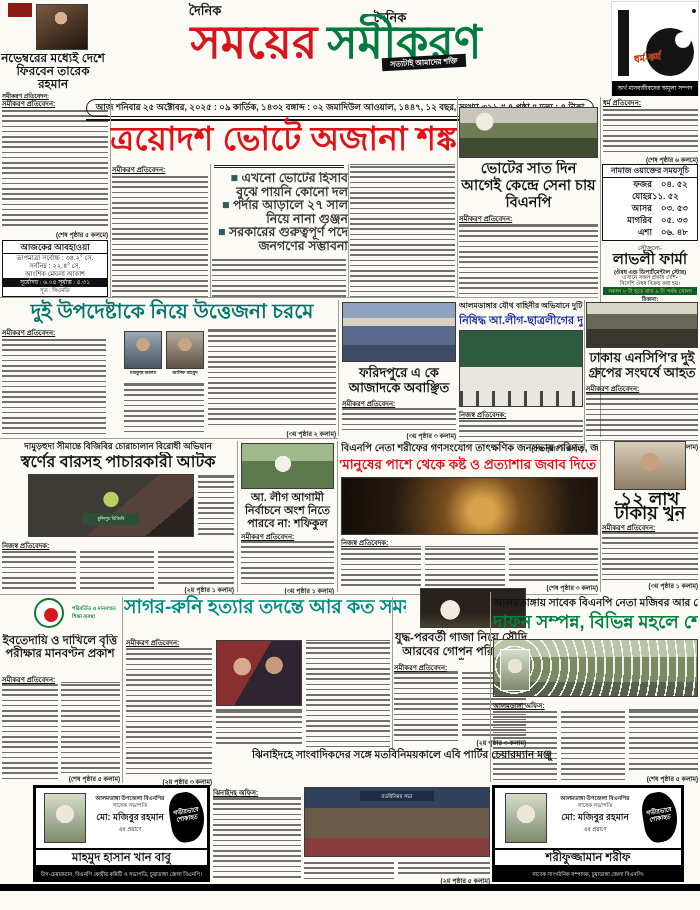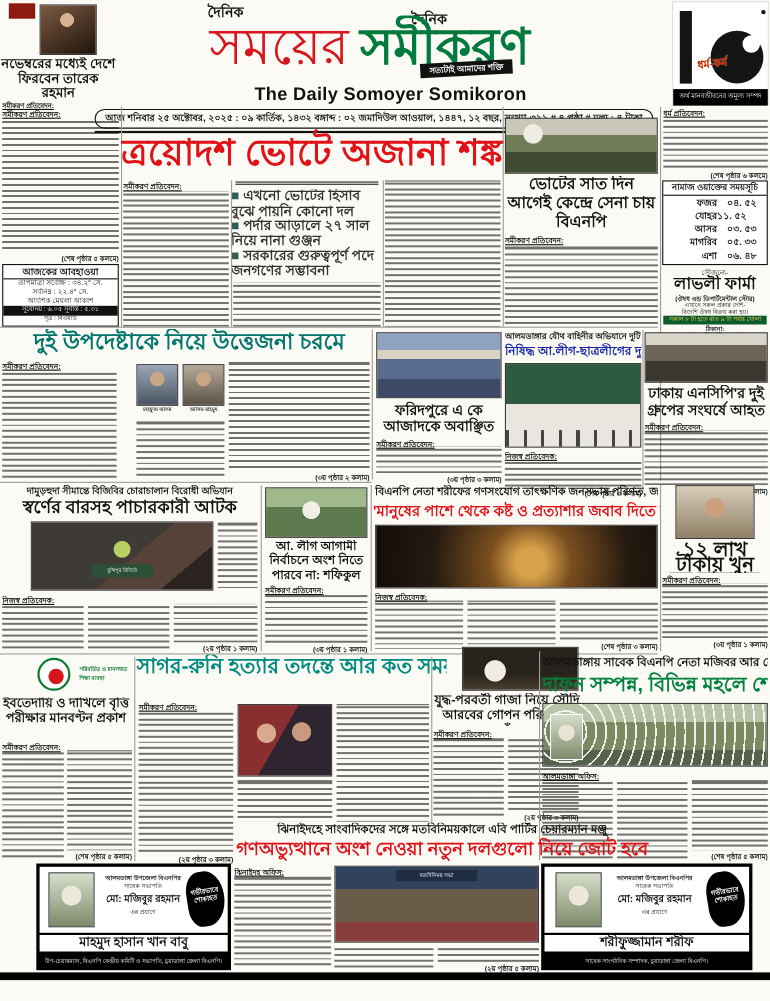--- a/index.html
+++ b/index.html
@@ -25,25 +25,24 @@
 <div id="page">
 
   <div class="abs" style="left:8px;top:3px;width:24px;height:14px;background:#8c1c13;"></div>
   <div class="ph" style="left:36px;top:4px;width:52px;height:46px;background:radial-gradient(circle at 48% 30%,#d8b191 0 15%,rgba(0,0,0,0) 16%),linear-gradient(150deg,#7d5b41,#1f130b);"></div>
   <div class="hl ctr" style="left:0px;top:52px;width:106px;height:40px;font-size:12px;line-height:13px;">নভেম্বরের মধ্যেই দেশে ফিরবেন তারেক রহমান</div>
   <div class="by" style="left:2px;top:91px;width:100px;font-size:6px;">সমীকরণ প্রতিবেদন:</div>
 
   <div class="hl ctr" style="left:160px;top:1px;width:90px;height:16px;font-size:13px;">দৈনিক</div>
   <div class="hl ctr" style="left:345px;top:8px;width:90px;height:16px;font-size:13px;">দৈনিক</div>
   <div class="abs" style="left:106px;top:14px;width:460px;height:62px;display:flex;justify-content:center;align-items:center;gap:10px;overflow:hidden;">
-    <span style="font-size:46px;font-weight:400;color:#d6151c;">সময়ের</span>
+    <span style="font-size:46px;font-weight:700;color:#d6151c;">সময়ের</span>
     <span style="font-size:46px;font-weight:800;color:#007a3d;">সমীকরণ</span>
   </div>
   <div class="abs ctr" style="left:382px;top:56px;width:84px;height:13px;background:#111;color:#fff;font-size:7.5px;font-weight:bold;line-height:13px;transform:rotate(-3deg);z-index:3;overflow:hidden;">সত্যটাই আমাদের শক্তি</div>
-  <div class="hl ctr" style="left:130px;top:77px;width:450px;height:18px;font-size:16.5px;letter-spacing:.3px;">The Daily Somoyer Somikoron</div>
 
   <div class="abs" style="left:611px;top:1px;width:88px;height:95px;background:#fff;border:1px solid #ddd;">
     <div class="abs" style="left:6px;top:8px;width:11px;height:66px;background:#141414;"></div>
     <div class="abs" style="left:34px;top:26px;width:48px;height:48px;background:#141414;border-radius:50%;"></div>
     <div class="abs" style="left:63px;top:30px;width:16px;height:16px;background:#fff;border-radius:50%;"></div>
     <div class="abs" style="left:80px;top:7px;width:4px;height:4px;background:#141414;border-radius:50%;"></div>
     <div class="abs nw" style="left:22px;top:46px;width:62px;font-size:10px;font-weight:800;color:#c22318;transform:rotate(-7deg);text-shadow:0 0 1px #ffd24a;z-index:2;">ধর্ম-কর্ম</div>
     <div class="abs ctr" style="left:0px;top:79px;width:86px;height:15px;background:#000;color:#fff;font-size:6px;line-height:15px;overflow:hidden;">অর্থ মানবজীবনের অমূল্য সম্পদ</div>
   </div>
 
@@ -65,21 +64,21 @@
   <div class="vr" style="left:110px;top:97px;height:200px;"></div>
 
   <div class="hl ctr nw" style="left:110px;top:112px;width:348px;height:56px;font-size:33px;line-height:54px;color:#e01217;">ত্রয়োদশ ভোটে অজানা শঙ্কা!</div>
 
   <div class="ph" style="left:459px;top:107px;width:139px;height:51px;background:radial-gradient(circle at 18% 28%,#efece2 0 7%,rgba(0,0,0,0) 8%),linear-gradient(to bottom,#c9c6ba 0 30%,#6f7c56 30% 62%,#3f4a30 62%);"></div>
   <div class="hl ctr" style="left:459px;top:160px;width:139px;height:52px;font-size:14.5px;line-height:17px;">ভোটের সাত দিন আগেই কেন্দ্রে সেনা চায় বিএনপি</div>
   <div class="by" style="left:459px;top:213px;width:90px;">সমীকরণ প্রতিবেদন:</div>
   <div class="gk" style="left:459px;top:223px;width:139px;height:74px;"></div>
 
   <div class="abs" style="left:214px;top:165px;width:130px;height:3px;border-top:1px solid #222;border-bottom:1px solid #222;"></div>
-  <div class="abs" style="left:210px;top:172px;width:138px;height:82px;font-size:12.5px;font-weight:800;color:#333;line-height:13.5px;text-align:left;overflow:hidden;">
+  <div class="abs" style="left:210px;top:172px;width:138px;height:82px;font-size:12.5px;font-weight:800;color:#333;line-height:13.5px;text-align:right;overflow:hidden;">
     <div><span style="color:#2f5d58;">■ </span><span>এখনো ভোটের হিসাব বুঝে পায়নি কোনো দল</span></div>
     <div><span style="color:#2f5d58;">■ </span><span>পর্দার আড়ালে ২৭ সাল নিয়ে নানা গুঞ্জন</span></div>
     <div><span style="color:#2f5d58;">■ </span><span>সরকারের গুরুত্বপূর্ণ পদে জনগণের সম্ভাবনা</span></div>
   </div>
   <div class="by" style="left:112px;top:164px;width:96px;">সমীকরণ প্রতিবেদন:</div>
   <div class="gk" style="left:112px;top:174px;width:96px;height:123px;"></div>
   <div class="gk" style="left:212px;top:257px;width:134px;height:40px;"></div>
   <div class="gk" style="left:350px;top:164px;width:105px;height:133px;"></div>
   <div class="vr" style="left:210px;top:164px;height:133px;"></div>
   <div class="vr" style="left:348px;top:164px;height:133px;"></div>
@@ -233,21 +232,20 @@
   <div class="ph" style="left:493px;top:639px;width:205px;height:58px;background:repeating-radial-gradient(circle at 10% 45%,rgba(250,250,245,.9) 0 1.6px,rgba(0,0,0,0) 1.6px 9px),linear-gradient(to bottom,#b9c4a9 0 30%,#7b8a63 30% 75%,#55614a 75%);">
     <div class="ph" style="left:6px;top:9px;width:30px;height:42px;border:1px solid #fff;background:radial-gradient(circle at 50% 40%,#e8e3d5 0 26%,rgba(0,0,0,0) 27%),linear-gradient(#d5dec9,#7e8a6b);"></div>
   </div>
   <div class="by" style="left:493px;top:700px;width:75px;">আলমডাঙ্গা অফিস:</div>
   <div class="gk" style="left:493px;top:709px;width:64px;height:72px;"></div>
   <div class="gk" style="left:561px;top:709px;width:64px;height:72px;"></div>
   <div class="gk" style="left:629px;top:709px;width:69px;height:64px;"></div>
   <div class="cont" style="left:629px;top:774px;width:69px;">(শেষ পৃষ্ঠার ৫ কলাম)</div>
 
   <div class="hl ctr nw" style="left:176px;top:748px;width:452px;height:13px;font-size:10.5px;line-height:13px;">ঝিনাইদহে সাংবাদিকদের সঙ্গে মতবিনিময়কালে এবি পার্টির চেয়ারম্যান মঞ্জু</div>
-  <div class="hl ctr nw" style="left:170px;top:761px;width:464px;height:23px;font-size:16.5px;line-height:22px;color:#e01217;">গণঅভ্যুত্থানে অংশ নেওয়া নতুন দলগুলো নিয়ে জোট হবে</div>
   <div class="by" style="left:213px;top:787px;width:85px;">ঝিনাইদহ অফিস:</div>
   <div class="gk" style="left:213px;top:796px;width:88px;height:84px;"></div>
   <div class="ph" style="left:304px;top:787px;width:186px;height:70px;background:linear-gradient(to bottom,#31425c 0 30%,#6a5a48 30% 74%,#8a3d3d 74%);">
     <div class="abs ctr nw" style="left:30%;top:3px;width:40%;height:10px;background:#1e2c44;color:#fff;font-size:5px;line-height:10px;overflow:hidden;">মতবিনিময় সভা</div>
   </div>
   <div class="gk" style="left:304px;top:860px;width:90px;height:21px;"></div>
   <div class="gk" style="left:398px;top:860px;width:92px;height:15px;"></div>
   <div class="cont" style="left:398px;top:876px;width:92px;">(২য় পৃষ্ঠার ৫ কলাম)</div>
 
   <div class="abs" style="left:33px;top:785px;width:177px;height:97px;background:#000;">

